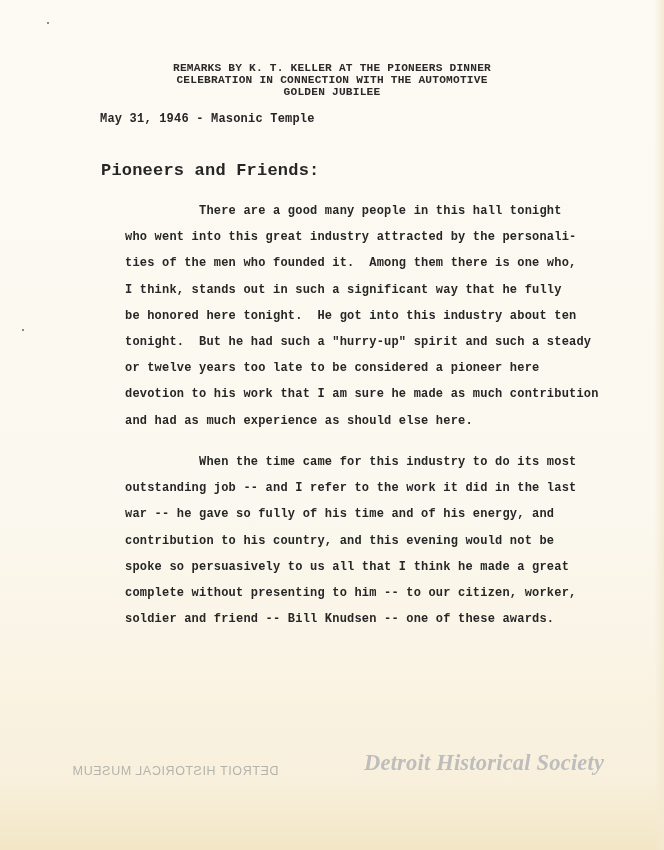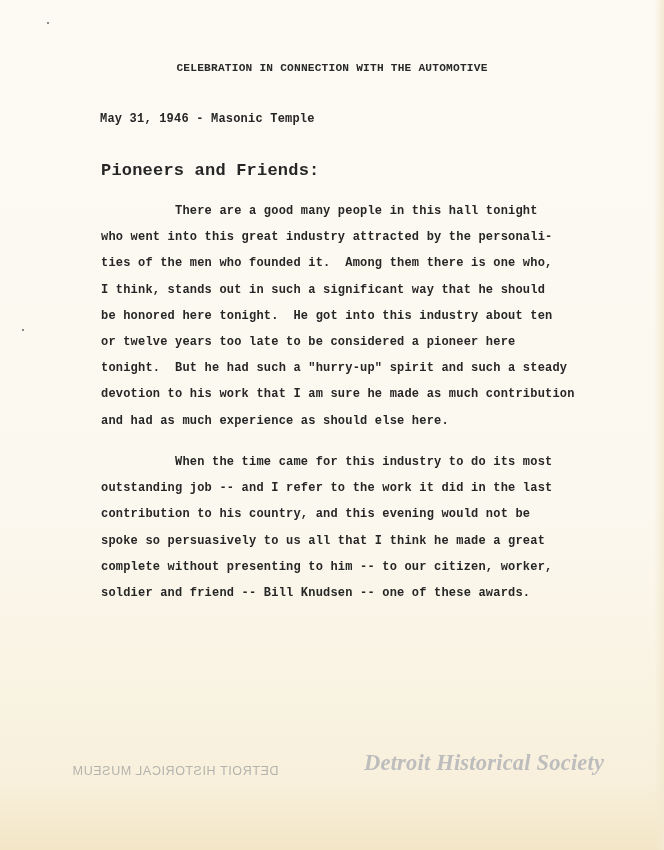--- a/index.html
+++ b/index.html
@@ -31,21 +31,21 @@
     .dateline {
       position: absolute; left: 100px; width: 464px; top: 112px;
       text-align: left; font-size: 12px; line-height: 14px;
     }
     .salutation {
       position: absolute; left: 101px; top: 164px; font-size: 17px; line-height: 14px;
     }
     .para {
       position: absolute; left: 101px; font-size: 12px;
     }
-    .para .line { white-space: pre; height: 26.2px; line-height: 14px; }
+    .para .line { white-space: pre; height: 26.2px; line-height: 14px; margin-left: 24px; }
     .p1 { top: 204px; }
     .p2 { top: 455px; }
     .stamp {
       position: absolute; left: 72px; top: 764px;
       font-family: "Liberation Sans", "DejaVu Sans", sans-serif;
       font-size: 12.5px; color: #b3b3ad; letter-spacing: 0.6px;
       transform: scaleX(-1); white-space: pre; transform-origin: center;
     }
     .watermark {
       position: absolute; left: 364px; top: 750px;
@@ -56,42 +56,45 @@
       text-align: center;
     }
     .speck { position: absolute; background: #666; border-radius: 50%; }
   </style>
 </head>
 <body>
 
 <div class="page">
 
   <div class="title mono">
+    <div>REMARKS BY K. T. KELLER AT THE PIONEERS DINNER</div>
     <div>CELEBRATION IN CONNECTION WITH THE AUTOMOTIVE</div>
+    <div>GOLDEN JUBILEE</div>
   </div>
 
   <div class="dateline mono">May 31, 1946 - Masonic Temple</div>
 
   <div class="salutation mono">Pioneers and Friends:</div>
 
   <div class="para p1 mono">
     <div class="line">          There are a good many people in this hall tonight</div>
     <div class="line">who went into this great industry attracted by the personali-</div>
     <div class="line">ties of the men who founded it.  Among them there is one who,</div>
-    <div class="line">I think, stands out in such a significant way that he should</div>
+    <div class="line">I think, stands out in such a significant way that he fully</div>
     <div class="line">be honored here tonight.  He got into this industry about ten</div>
+    <div class="line">tonight.  But he had such a "hurry-up" spirit and such a steady</div>
     <div class="line">or twelve years too late to be considered a pioneer here</div>
-    <div class="line">tonight.  But he had such a "hurry-up" spirit and such a steady</div>
     <div class="line">devotion to his work that I am sure he made as much contribution</div>
     <div class="line">and had as much experience as should else here.</div>
   </div>
 
   <div class="para p2 mono">
     <div class="line">          When the time came for this industry to do its most</div>
     <div class="line">outstanding job -- and I refer to the work it did in the last</div>
+    <div class="line">war -- he gave so fully of his time and of his energy, and</div>
     <div class="line">contribution to his country, and this evening would not be</div>
     <div class="line">spoke so persuasively to us all that I think he made a great</div>
     <div class="line">complete without presenting to him -- to our citizen, worker,</div>
     <div class="line">soldier and friend -- Bill Knudsen -- one of these awards.</div>
   </div>
 
   <div class="stamp">DETROIT HISTORICAL MUSEUM</div>
 
   <div class="watermark">Detroit Historical Society</div>
 

